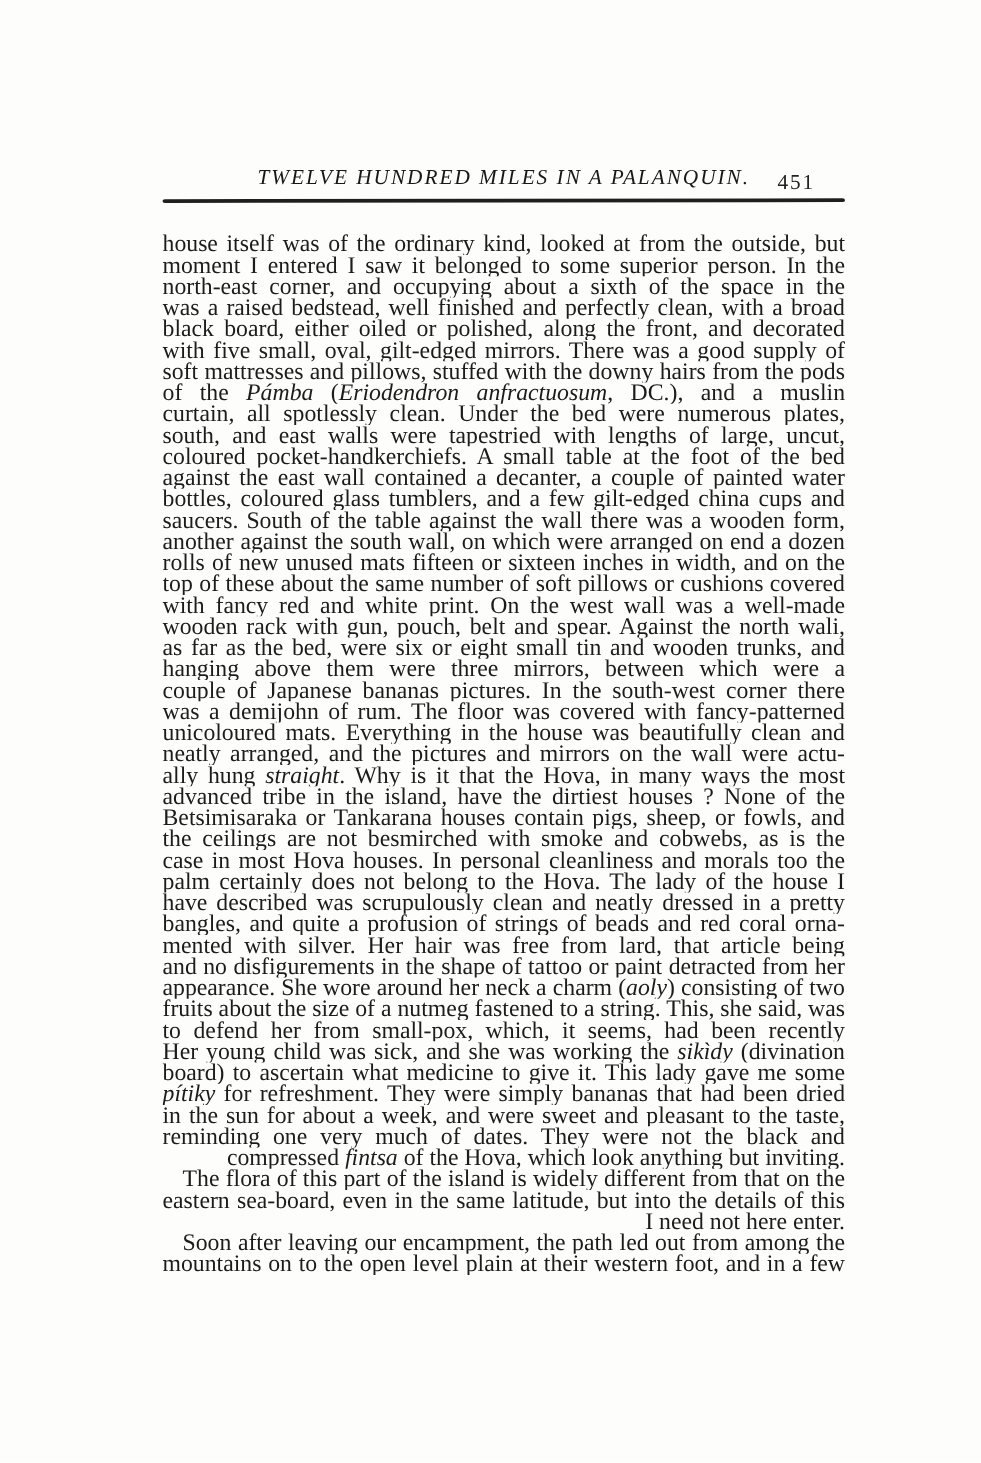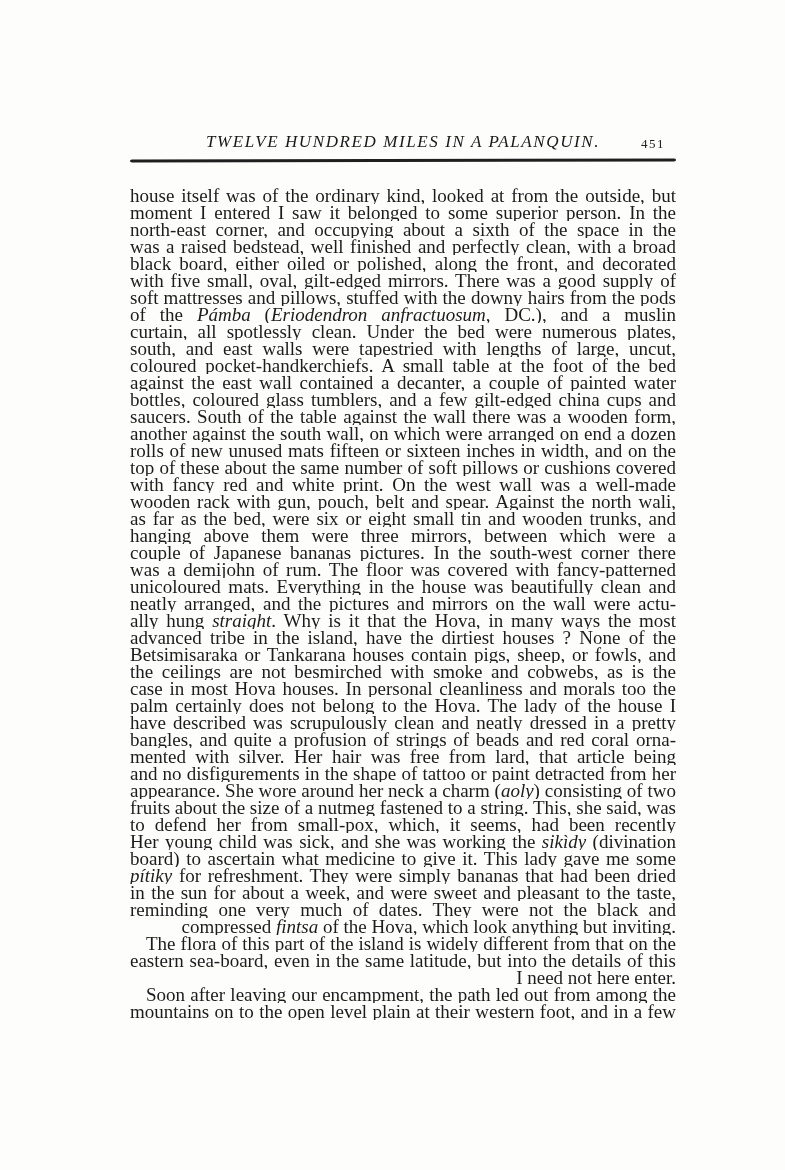--- a/index.html
+++ b/index.html
@@ -24,22 +24,22 @@
   .running-title {
     text-align:center;
     font-style:italic;
     font-size:17px;
     letter-spacing:1.6px;
     white-space:nowrap;
     color:#181818;
   }
   .page-number {
     position:absolute;
-    right:11px; top:4px;
-    font-size:13px;
+    right:24px; top:4px;
+    font-size:17px;
     letter-spacing:1.5px;
     color:#222;
   }
   .head-rule {
     height:3px;
     background:#1f1f1f;
     border-radius:2px / 50%;
     transform:rotate(-0.08deg);
   }
   .page-body {

